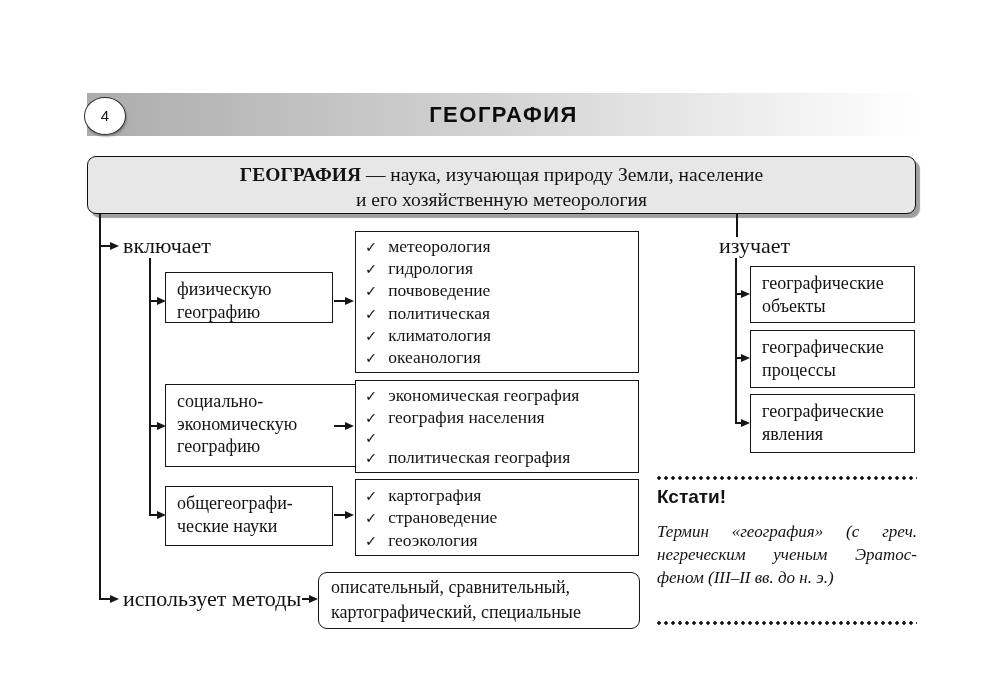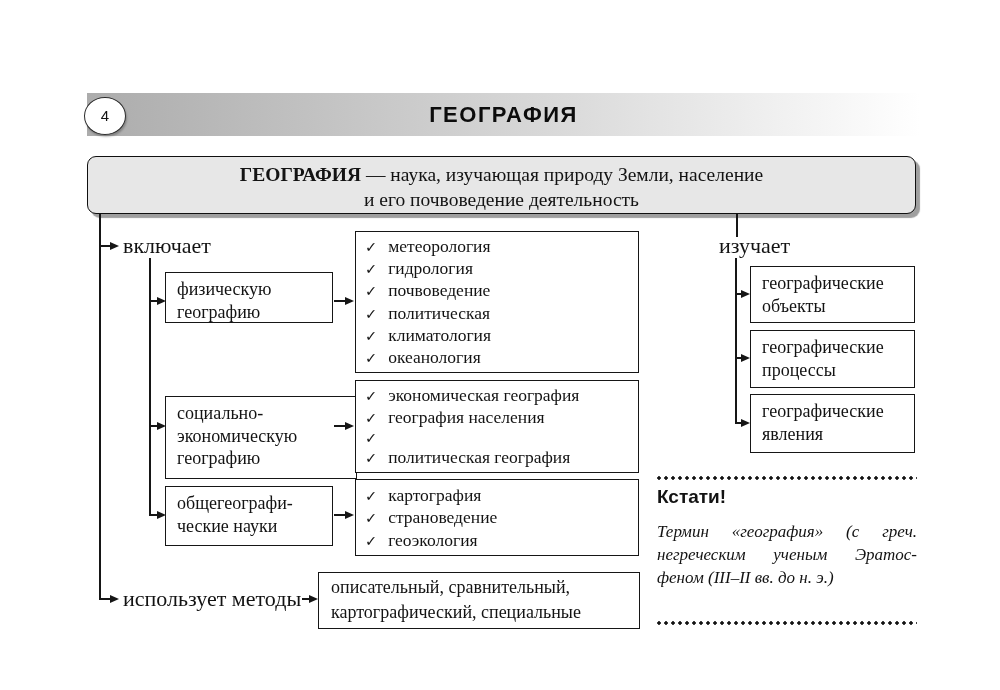--- a/index.html
+++ b/index.html
@@ -43,21 +43,21 @@
     border-left:9px solid #161616;
     border-top:4.2px solid transparent; border-bottom:4.2px solid transparent;
   }
   .lbl { position:absolute; font-size:22px; line-height:22px; white-space:nowrap; }
   
   .node {
     position:absolute; box-sizing:border-box; background:#ffffff;
     border:1.7px solid #161616; font-size:18px; line-height:22.5px;
     padding:5px 6px 0 11px; white-space:pre-line;
   }
-  .node.wide { line-height:25px; padding-top:2px; padding-left:12px; }
+  .node.wide { line-height:25px; padding-top:2px; padding-left:12px;border-radius:9px; }
   .chklist {
     position:absolute; box-sizing:border-box; background:#ffffff;
     border:1.7px solid #161616; display:flex; flex-direction:column;
     justify-content:space-evenly; padding:3px 4px 3px 9px; font-size:17.5px;
   }
   .chkrow { display:flex; align-items:baseline; }
   .chk {
     font-family:"DejaVu Sans","Liberation Sans",sans-serif;
     font-size:14.5px; margin-right:11px; flex:none;
   }
@@ -83,39 +83,39 @@
 
   <div class="hbar">
     <div class="htitle">ГЕОГРАФИЯ</div>
   </div>
   <div class="pcircle">
     <span>4</span>
   </div>
 
   <div class="defbox">
     <div><b>ГЕОГРАФИЯ</b><span> — наука, изучающая природу Земли, население</span></div>
-    <div>и его почвоведение деятельность</div>
+    <div>и его хозяйственную метеорология</div>
   </div>
 
   <div class="vl" style="left:99px;top:214px;height:386px"></div>
   <div class="hl" style="left:100px;top:245px;width:11px"></div>
   <div class="ah" style="left:110px;top:241.8px"></div>
   <div class="lbl" style="left:123px;top:235px">включает</div>
 
   <div class="vl" style="left:149px;top:258px;height:258px"></div>
   <div class="hl" style="left:150px;top:300px;width:8px"></div>
   <div class="ah" style="left:157px;top:296.8px"></div>
   <div class="hl" style="left:150px;top:425px;width:8px"></div>
   <div class="ah" style="left:157px;top:421.8px"></div>
   <div class="hl" style="left:150px;top:514px;width:8px"></div>
   <div class="ah" style="left:157px;top:510.8px"></div>
 
   <div class="node" style="left:165px;top:272px;width:168px;height:51px">физическую
 географию</div>
-  <div class="node" style="left:165px;top:396px;width:192px;height:83px">социально-
+  <div class="node" style="left:165px;top:384px;width:192px;height:83px">социально-
 экономическую
 географию</div>
   <div class="node" style="left:165px;top:486px;width:168px;height:60px">общегеографи-
 ческие науки</div>
 
   <div class="hl" style="left:334px;top:300px;width:12px"></div>
   <div class="ah" style="left:345px;top:296.8px"></div>
   <div class="hl" style="left:334px;top:425px;width:12px"></div>
   <div class="ah" style="left:345px;top:421.8px"></div>
   <div class="hl" style="left:334px;top:514px;width:12px"></div>

